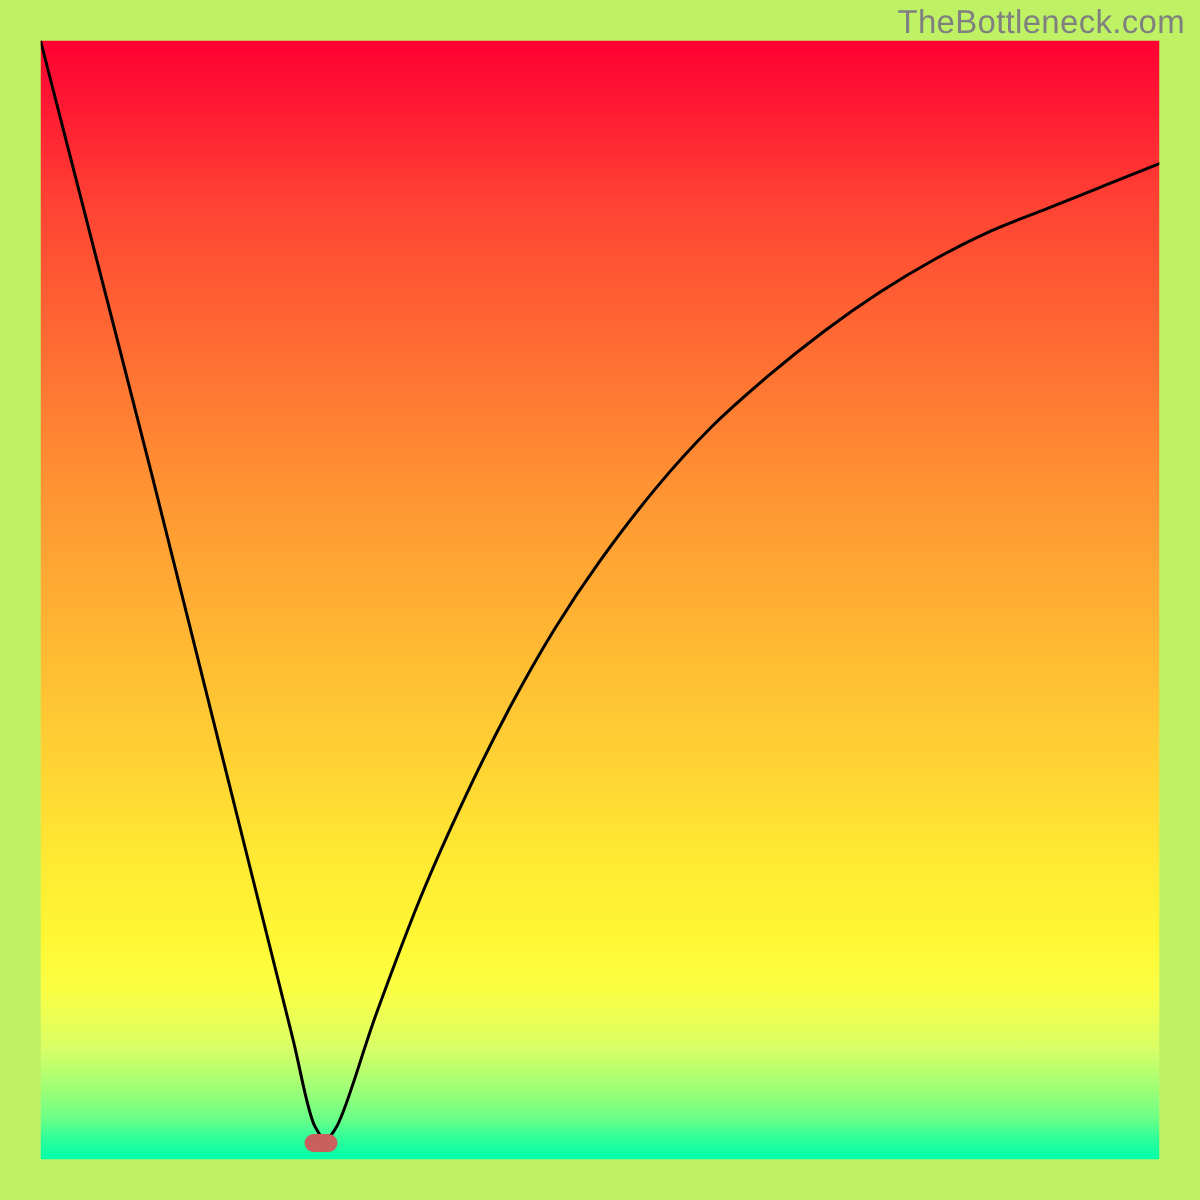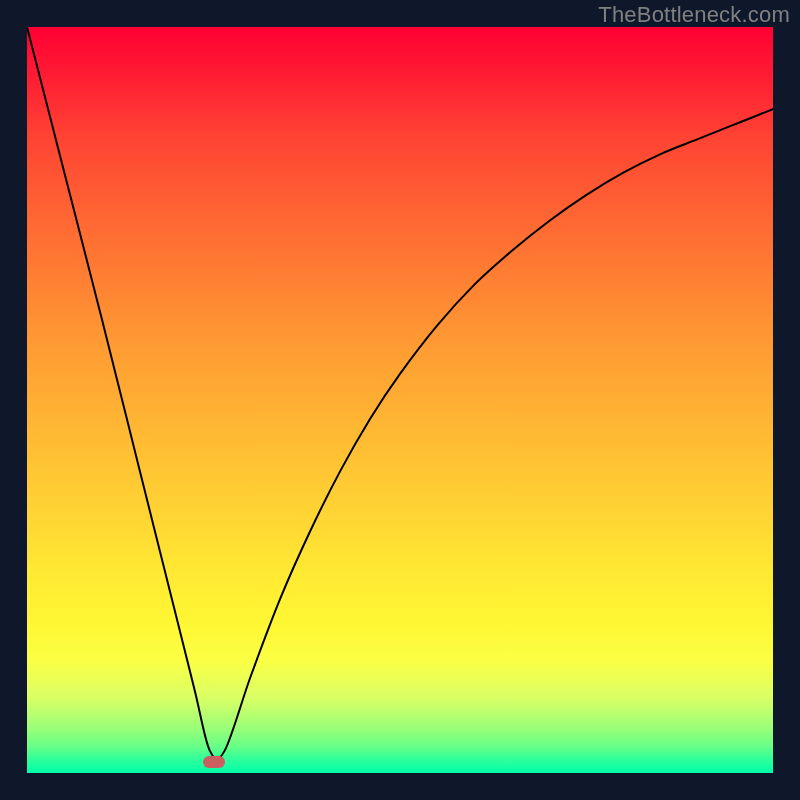--- a/index.html
+++ b/index.html
@@ -8,21 +8,21 @@
     width: 800px;
     height: 800px;
     overflow: hidden;
     background: #000;
     font-family: Arial, Helvetica, sans-serif;
   }
   .frame {
     position: relative;
     width: 800px;
     height: 800px;
-    background: #0f172a;
+    background: #bef264;
   }
   .watermark {
     position: absolute;
     top: 2px;
     right: 10px;
     color: #808080;
     font-size: 22px;
     font-weight: 400;
     letter-spacing: 0.2px;
     z-index: 10;

